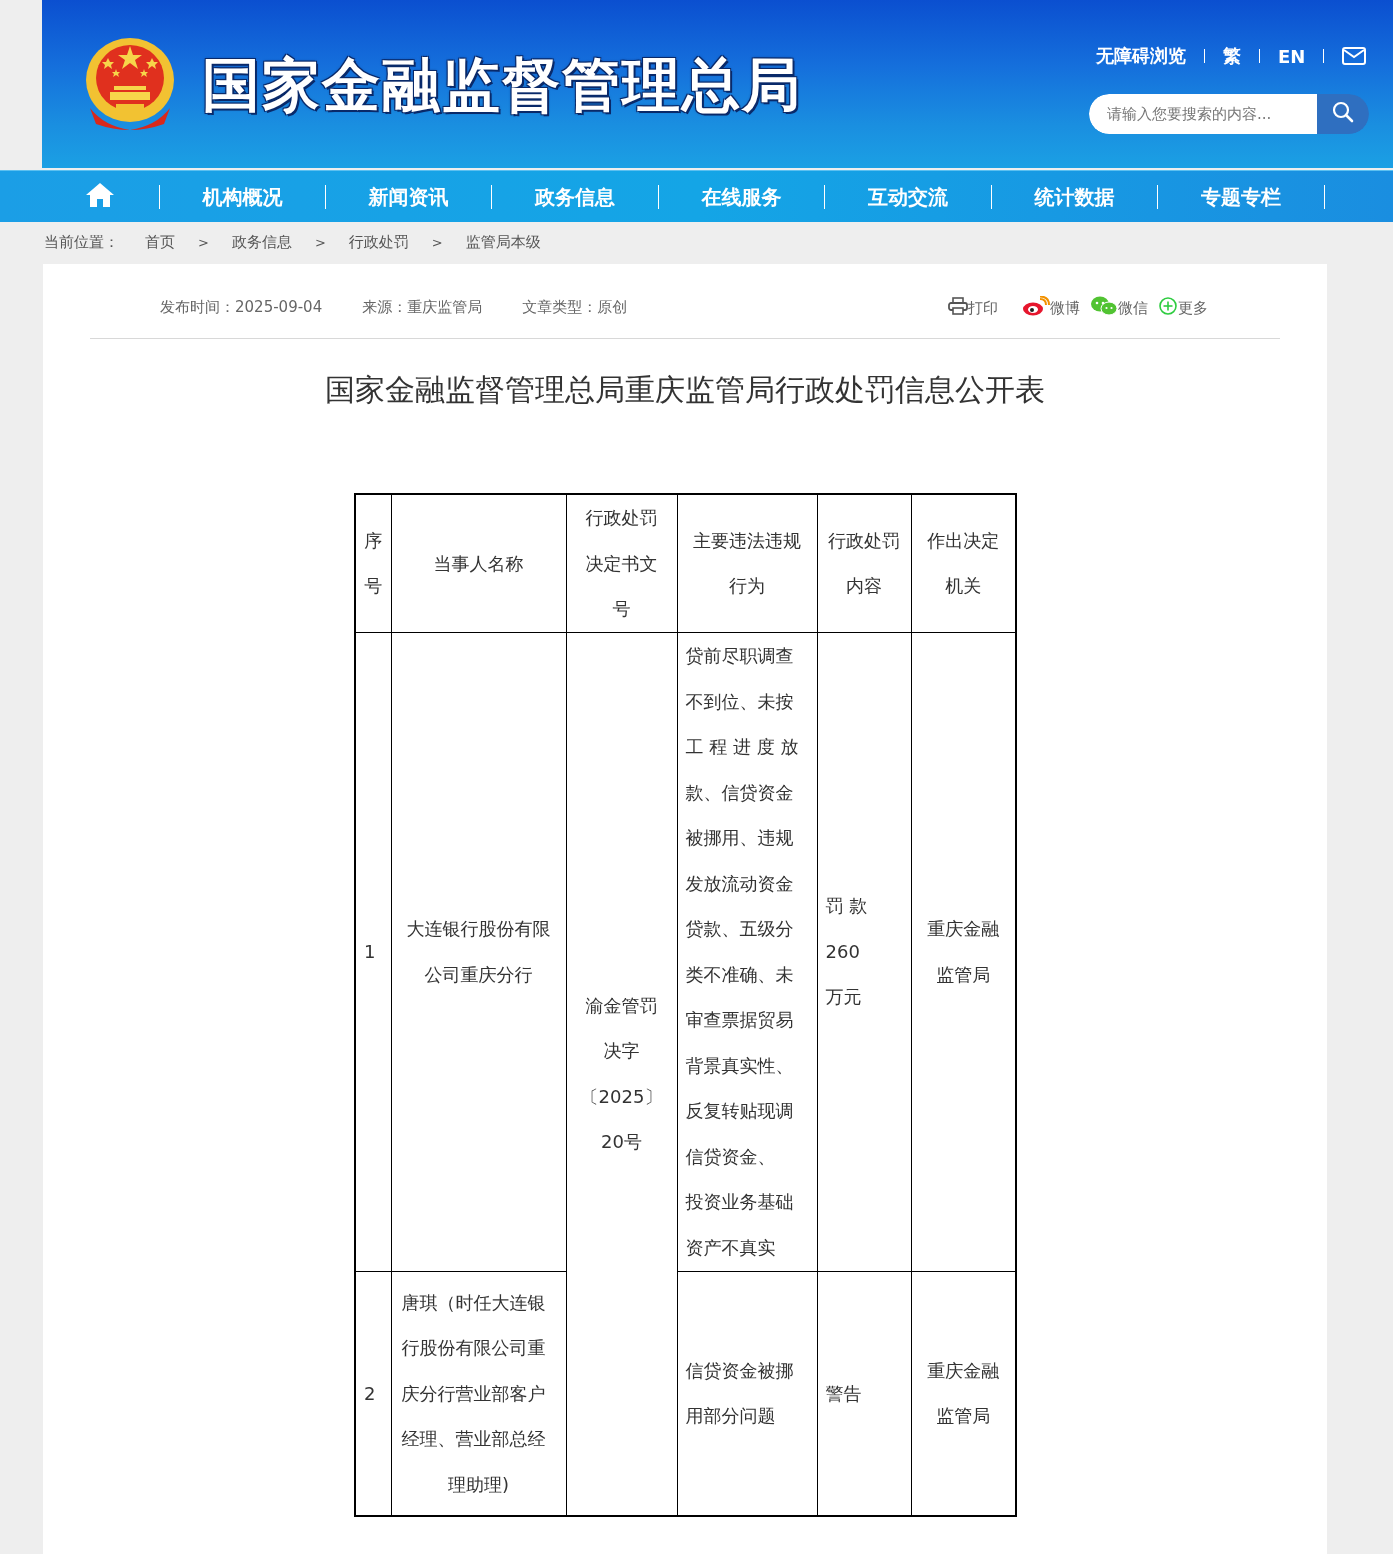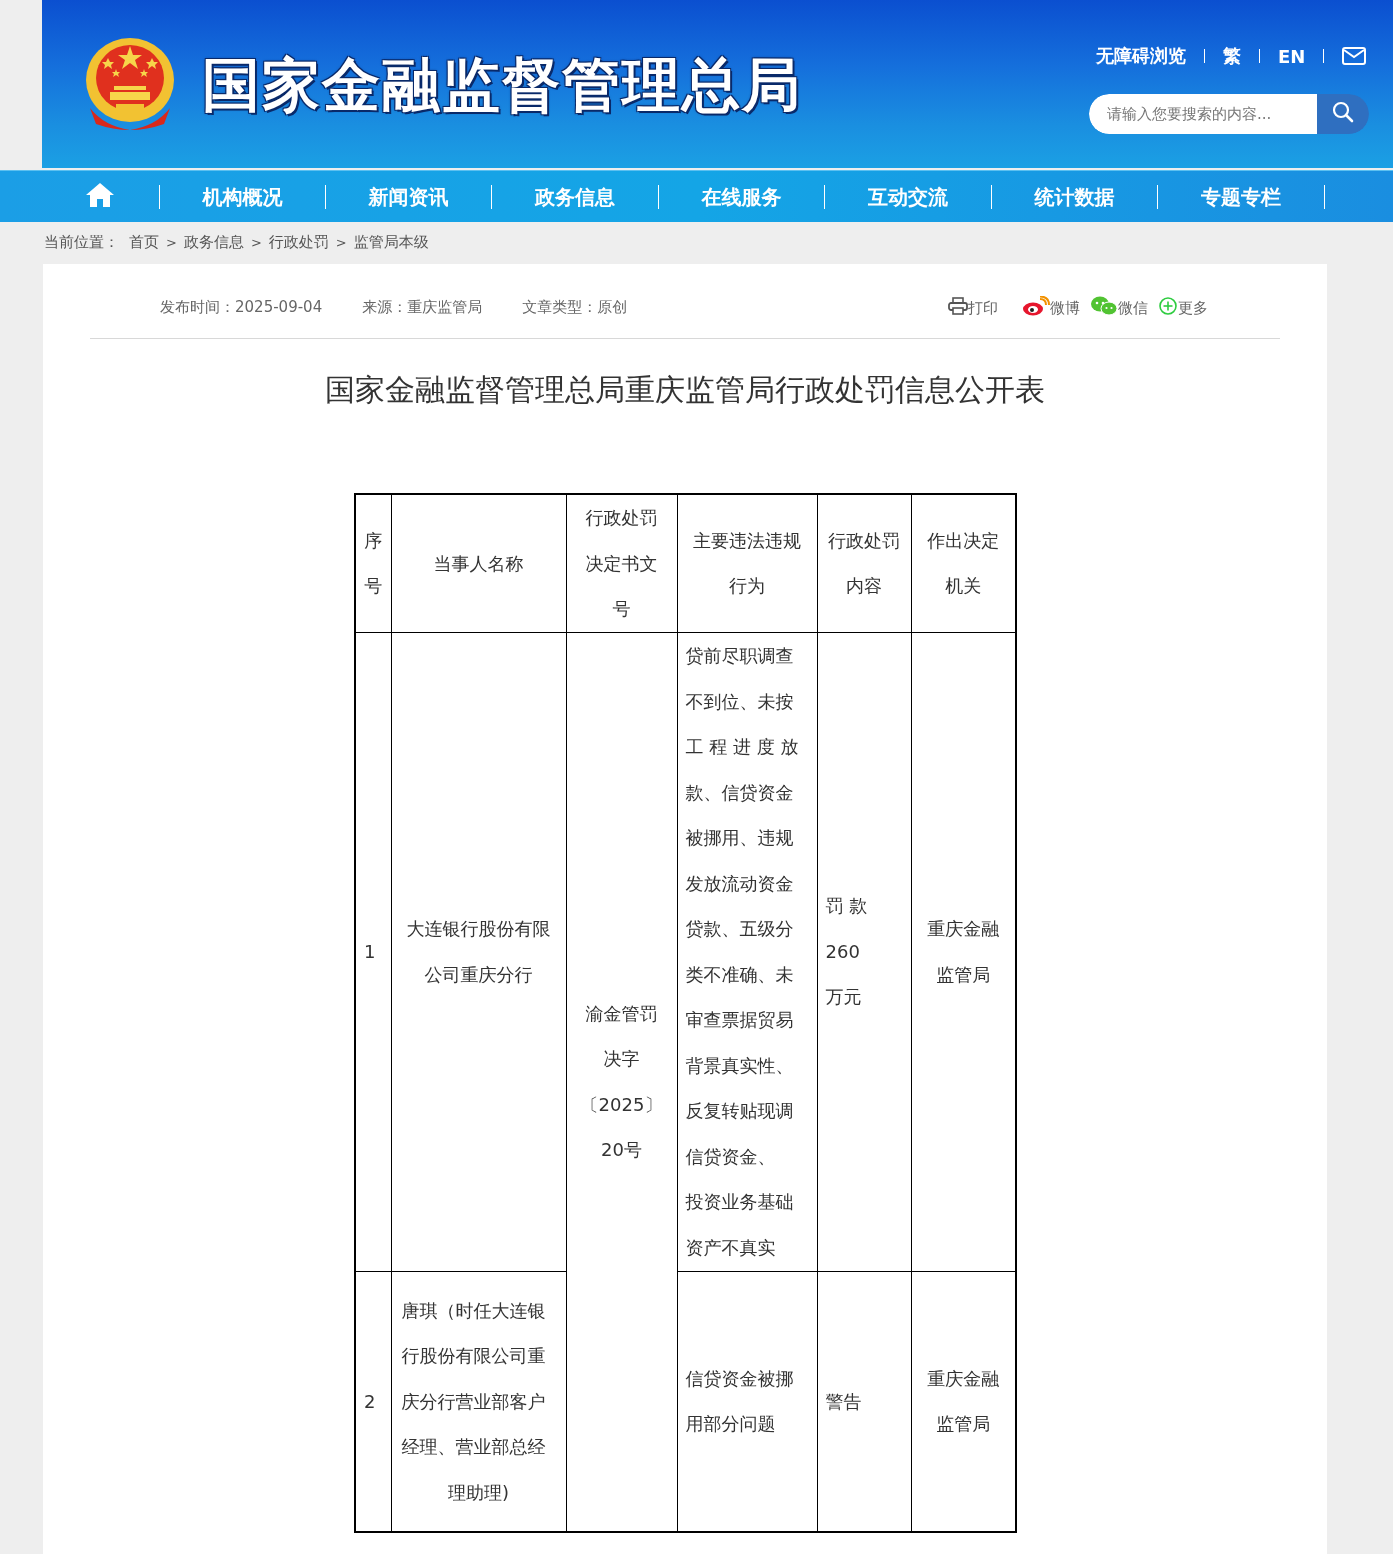--- a/index.html
+++ b/index.html
@@ -50,21 +50,21 @@
     background: linear-gradient(90deg, #1b9ee6 0%, #14a5e6 50%, #1a8ee0 100%);
     border-top: 1px solid #5cc0f0;
   }
   .nav-item {
     position: absolute; top: 0; height: 52px; display: flex; align-items: center; justify-content: center;
     color: #fff; font-weight: bold; font-size: 20px; cursor: pointer;
   }
   .nav-sep { position: absolute; top: 14px; width: 1px; height: 24px; background: #fff; }
   .breadcrumb {
     position: absolute; left: 44px; top: 232px; font-size: 15px; color: #555;
-    display: flex; gap: 0; align-items: center; height: 20px;
+    display: flex; gap: 16px; align-items: center; height: 20px;
   }
   .breadcrumb a { color: #555; text-decoration: none; }
   .breadcrumb .gt { margin: 0 7px; font-size: 13px; }
   .main {
     position: absolute; left: 43px; top: 264px; width: 1284px; height: 1514px; background: #fff;
   }
   .meta {
     position: absolute; left: 117px; top: 34px; font-size: 15px; color: #666; display: flex;
   }
   .meta span.item { margin-right: 40px; }
@@ -307,21 +307,21 @@
         <div>万元</div>
       </td>
       <td class="c">
         <div>重庆金融</div>
         <div>监管局</div>
       </td>
     </tr>
 
     <tr style="height:228px;">
       <td class="l" style="padding:0 8px;">2</td>
-      <td class="l" style="padding:16px 10px;">
+      <td class="l" style="padding:8px 10px;">
         <div>唐琪（时任大连银</div>
         <div>行股份有限公司重</div>
         <div>庆分行营业部客户</div>
         <div>经理、营业部总经</div>
         <div class="c">理助理)</div>
       </td>
       <td class="l">
         <div>信贷资金被挪</div>
         <div>用部分问题</div>
       </td>

